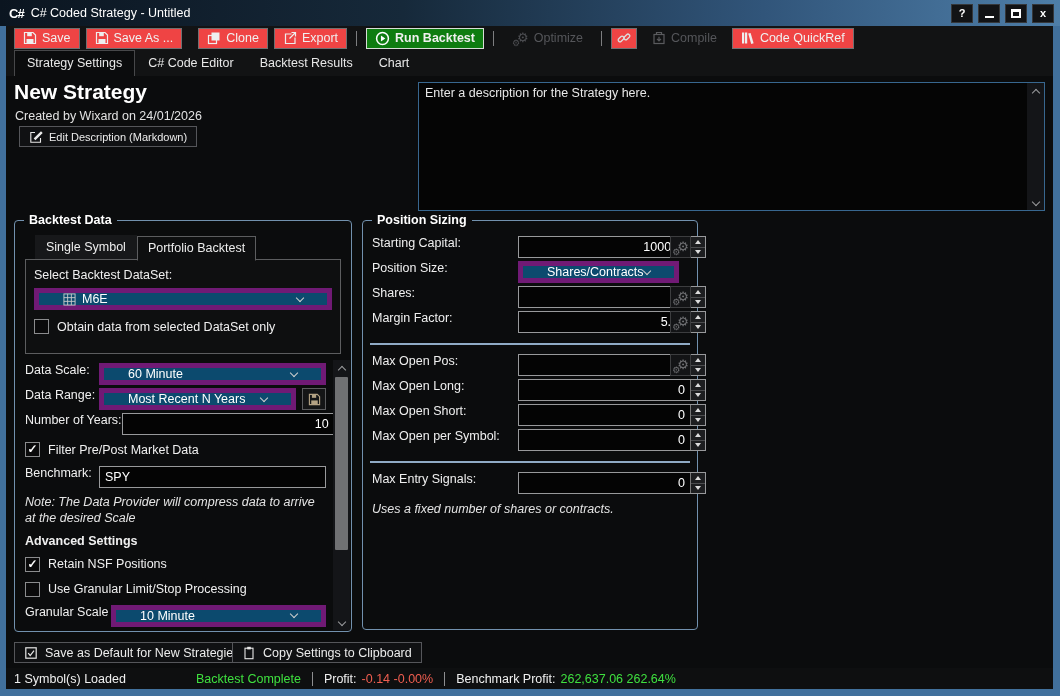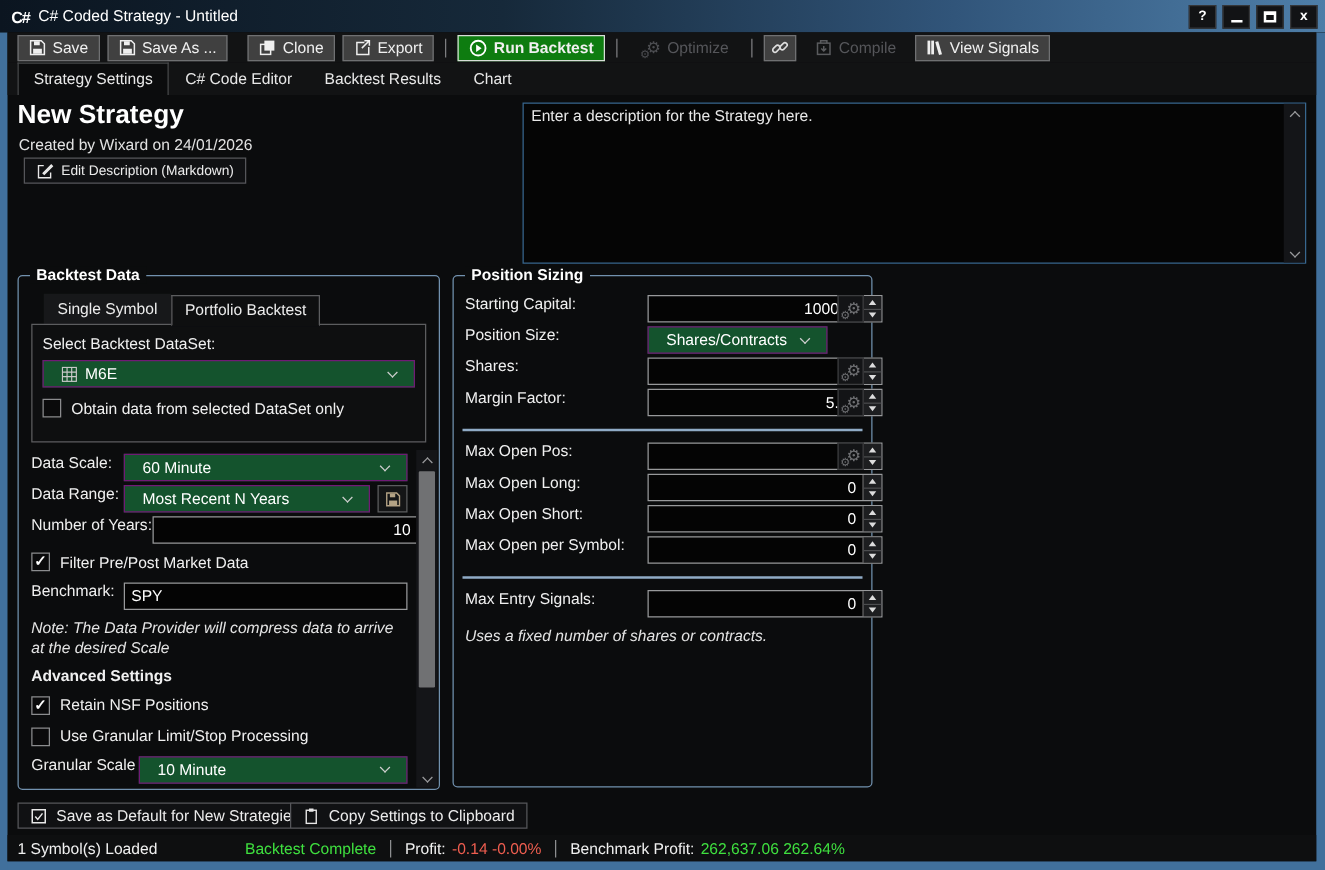--- a/index.html
+++ b/index.html
@@ -20,21 +20,21 @@
   .max-glyph { width:10px; height:9px; border:2px solid #fff; border-top-width:3px; }
 
   .frame { position:absolute; left:0; top:26px; right:0; bottom:0;
     border-left:6px solid var(--frame-border,#41709c); border-right:7px solid var(--frame-border,#41709c);
     border-bottom:7px solid var(--frame-border,#41709c); background:#0b0c0d; }
 
   
   .toolbar { position:absolute; top:0; left:0; right:0; height:24px; background:#121314;
     display:flex; align-items:center; padding-left:8px; gap:6px; }
   .tbtn { display:flex; align-items:center; gap:5px; height:21px; padding:0 8px;
-    background:#404040; border:1px solid #6f7072; color:#f0f0f0; font-size:12.5px;
+    background:#ef4444; border:1px solid #6f7072; color:#f0f0f0; font-size:12.5px;
     font-family:"Liberation Sans",sans-serif; cursor:pointer; white-space:nowrap; }
   .tbtn.flat { border-color:transparent; background:transparent;align-items:center; }
   .tbtn.disabled { color:#55565a; cursor:default; }
   .tbtn.green { background:var(--run-green,#0e7c10); border:1px solid #d7ddd7; font-weight:bold; }
   .tsep { width:1px; height:15px; background:#7d7e80; margin:0 3px; }
   .ic { display:block; }
 
   
   .tabbar { position:absolute; top:24px; left:0; right:0; height:26px; background:#121314; display:flex; align-items:flex-end; padding-left:8px; }
   .mtab { padding:5px 12px 6px 12px; font-size:12.5px; color:#e8e8e8; cursor:pointer; border:1px solid transparent; border-bottom:none; }
@@ -72,21 +72,21 @@
   .itab.active { background:#0e0f10; border-color:#5c5d5f; border-bottom-color:#0e0f10; margin-bottom:-1px; z-index:2; }
   .ds-panel { position:absolute; left:10px; right:10px; top:38px; height:95px; border:1px solid #5c5d5f; background:#0e0f10; padding:6px 8px; }
   .ds-label { font-size:12.5px; margin:2px 0 6px 0; color:#f0f0f0; }
   .cbrow { display:flex; align-items:center; gap:8px; cursor:pointer; }
   .cb { width:15px; height:15px; border:1px solid #8b8c8e; background:#0a0a0b; flex:0 0 15px;
     display:flex; align-items:center; justify-content:center; color:#fff; font-size:12px; font-weight:bold; }
   .cb.checked::after { content:"✓"; margin-top:-1px; }
   .cb-label { font-size:12.5px; color:#f0f0f0; }
 
   
-  .select { display:flex; align-items:center; background:#14532d; border:1px solid #701a75; height:22px; padding:0 14px; cursor:pointer; }
+  .select { display:flex; align-items:center; background:#0c4a6e; border:5px solid #701a75; height:22px; padding:0 24px; cursor:pointer; }
   .select .sel-txt { flex:1; font-size:12.5px; color:#fff; white-space:nowrap; overflow:hidden; }
   .sel-chev { width:6px; height:6px; border-right:1.4px solid #cfcfcf; border-bottom:1.4px solid #cfcfcf; transform:rotate(45deg); margin-top:-3px; flex:0 0 6px; }
   .numbox { display:flex; background:#040404; border:1px solid #98999b; height:22px; }
   .numbox input { flex:1; min-width:0; background:transparent; border:none; outline:none; color:#fff;
     font-family:"Liberation Sans",sans-serif; font-size:12.5px; text-align:right; padding:0 5px; }
   .numbox input.left { text-align:left; }
   .spin { width:15px; border-left:1px solid #777; display:flex; flex-direction:column; }
   .spin > div { flex:1; background:#1d1e20; display:flex; align-items:center; justify-content:center; cursor:pointer; }
   .spin > div + div { border-top:1px solid #4c4d4f; }
   .tu { width:0; height:0; border-left:3.5px solid transparent; border-right:3.5px solid transparent; border-bottom:4.5px solid #dcdcdc; }
@@ -212,21 +212,21 @@
             </g>
           </svg>
         <span>Compile</span>
       </button>
       <button class="tbtn">
         <svg class="ic" width="14" height="14" viewBox="0 0 14 14" fill="#eee">
             <rect x="1" y="1.5" width="2.2" height="11"></rect>
             <rect x="4" y="1.5" width="2.2" height="11"></rect>
             <path d="M7.2 2.6 l2.4-.7 3 10.4-2.4.7 z"></path>
           </svg>
-        <span>View Signals</span>
+        <span>Code QuickRef</span>
       </button>
     </div>
 
     <div class="tabbar">
       <div class="mtab active">Strategy Settings</div>
       <div class="mtab">C# Code Editor</div>
       <div class="mtab">Backtest Results</div>
       <div class="mtab">Chart</div>
     </div>
 

